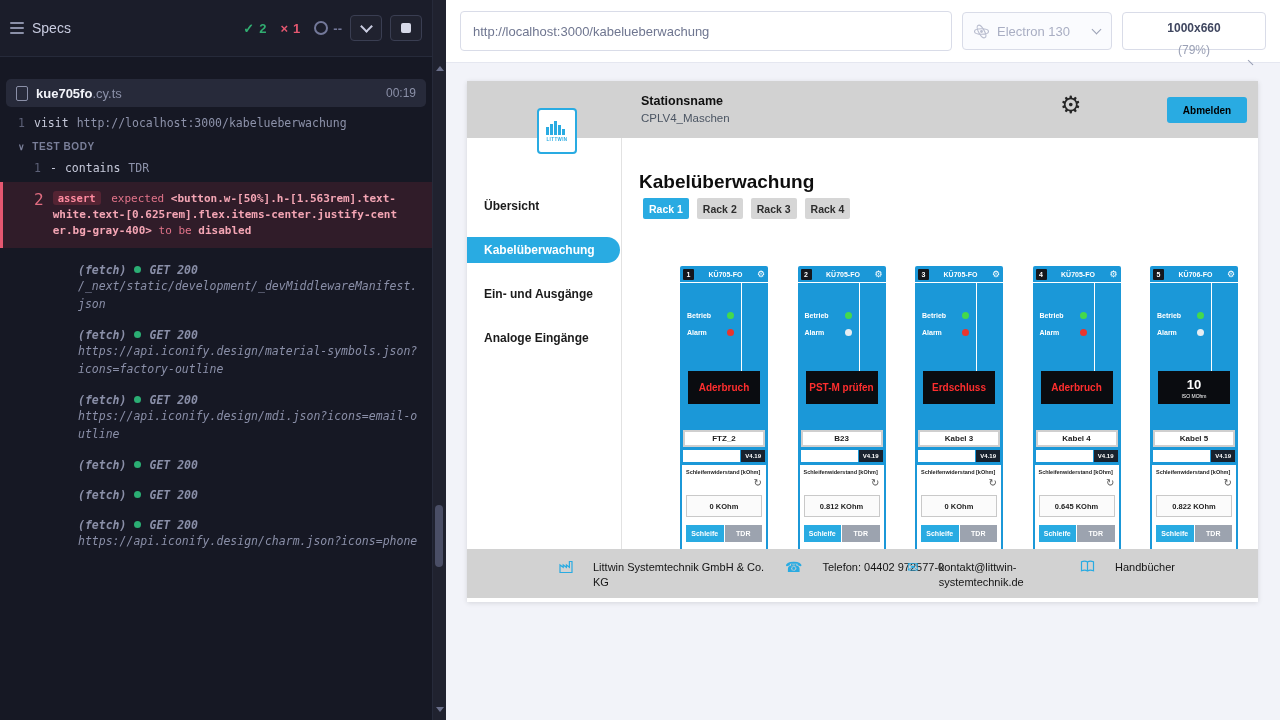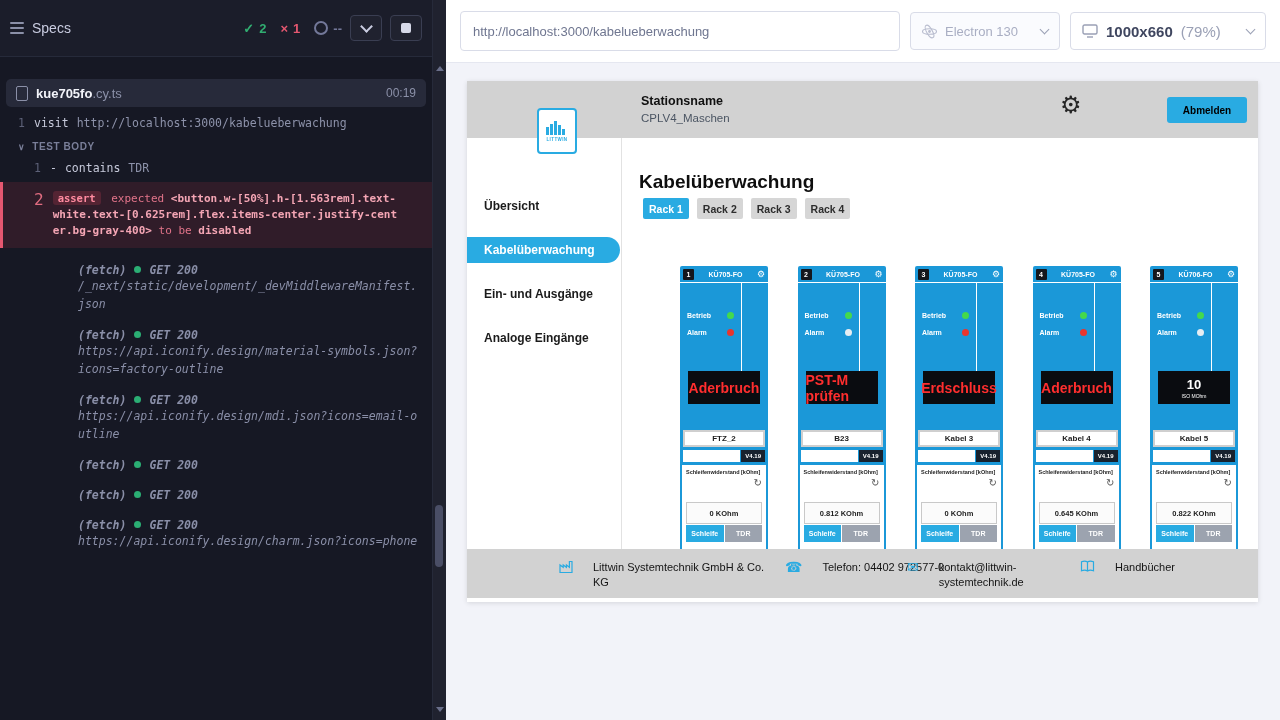--- a/index.html
+++ b/index.html
@@ -51,21 +51,21 @@
   .r-scroll .arr{position:absolute;left:3px;width:0;height:0;border-left:4px solid transparent;border-right:4px solid transparent;}
   .r-scroll .arr.up{top:66px;border-bottom:5px solid #6a6f8a;}
   .r-scroll .arr.down{bottom:8px;border-top:5px solid #6a6f8a;}
   .r-scroll .thumb{position:absolute;left:2px;top:505px;width:8px;height:62px;background:#4a4e66;border-radius:4px;cursor:pointer;}
   
   .stage{flex:1;background:#f2f3f9;display:flex;flex-direction:column;}
   .toolbar{height:62px;background:#fff;border-bottom:1px solid #e5e7f0;display:flex;align-items:center;padding:0 14px;gap:10px;flex:none;}
   .url-input{flex:1;height:38px;border:1px solid #d9dce8;border-radius:4px;padding:0 12px;font-size:13px;color:#6f7690;background:#fff;font-family:"Liberation Sans",sans-serif;outline:none;}
   .dd{height:38px;border:1px solid #d9dce8;border-radius:4px;display:flex;align-items:center;gap:8px;padding:0 11px;background:#fff;cursor:pointer;box-sizing:border-box;}
   .browser-dd{width:150px;color:#a9aec3;font-size:13px;background:#fafbfe;}
-  .viewport-dd{width:196px;color:#3f465f;font-size:15px;font-weight:700;}
+  .viewport-dd{width:144px;color:#3f465f;font-size:12px;font-weight:700;flex-direction:column;}
   .viewport-dd .zoom{color:#9aa0b5;font-weight:400;}
   .dd .dchev{width:6px;height:6px;border-right:1.6px solid #9aa0b5;border-bottom:1.6px solid #9aa0b5;transform:rotate(45deg);margin-left:auto;margin-top:-3px;}
   .preview{flex:1;position:relative;}
   
   .app{position:absolute;left:21px;top:18px;width:791px;height:521px;background:#fff;box-shadow:0 1px 5px rgba(0,0,0,.12);overflow:hidden;}
   .app-header{position:absolute;left:0;top:0;right:0;height:57px;background:#d2d2d2;}
   .logo{position:absolute;left:70px;top:27px;width:40px;height:46px;background:#fff;border:2px solid #29abe2;border-radius:4px;z-index:6;display:flex;flex-direction:column;align-items:center;justify-content:center;gap:2px;box-sizing:border-box;}
   .logo-text{font-size:4.5px;font-weight:700;color:#29abe2;letter-spacing:.4px;}
   .station{position:absolute;left:174px;top:13px;}
   .station-label{font-size:12.5px;font-weight:700;color:#101010;}
@@ -89,31 +89,31 @@
   .card-leds{height:89px;border-top:1px solid #fff;display:flex;}
   .led-col{width:61px;padding-top:24px;box-sizing:border-box;}
   .led-row{display:flex;align-items:center;justify-content:space-between;padding:0 7px;height:17px;}
   .led-label{color:#fff;font-size:7px;font-weight:700;}
   .led{width:7px;height:7px;border-radius:50%;}
   .led.green{background:#44d94c;}
   .led.red{background:#e8352e;}
   .led.off{background:#e6edf2;}
   .led-gap{flex:1;border-left:1px solid #fff;}
   .card-status{position:absolute;left:8px;right:8px;top:105px;height:33px;background:#0a0c10;display:flex;flex-direction:column;align-items:center;justify-content:center;}
-  .status-text{color:#ff2e2e;font-size:14px;font-weight:700;}
+  .status-text{color:#ff2e2e;font-size:10px;font-weight:700;}
   .card.big-status .status-text{color:#fff;font-size:13px;}
   .status-sub{color:#fff;font-size:5px;margin-top:1px;}
   .card-name{position:absolute;left:3px;right:3px;top:164px;height:17px;background:#fff;border:2px solid #cfcfcf;display:flex;align-items:center;justify-content:center;font-size:8px;font-weight:700;color:#1d1d1d;box-sizing:border-box;}
   .card-version{position:absolute;left:3px;right:3px;top:184px;height:12px;display:flex;}
   .ver-box{width:57px;height:12px;background:#fff;}
   .ver-chip{margin-left:auto;background:#18222e;color:#fff;font-size:6px;font-weight:700;padding:0 4px;display:flex;align-items:center;height:12px;}
   .card-white{position:absolute;left:2px;right:2px;top:199px;height:101px;background:#fff;}
   .res-label{position:absolute;left:4px;top:4px;font-size:5.5px;font-weight:700;color:#222;white-space:nowrap;}
   .res-refresh{position:absolute;right:4px;top:13px;font-size:10px;color:#555;line-height:1;cursor:pointer;}
-  .value-box{position:absolute;left:4px;right:4px;top:37px;height:20px;border:1px solid #c9c9c9;background:#fbfbfb;display:flex;align-items:center;justify-content:center;font-size:7.5px;font-weight:700;color:#222;}
+  .value-box{position:absolute;left:4px;right:4px;top:30px;height:20px;border:1px solid #c9c9c9;background:#fbfbfb;display:flex;align-items:center;justify-content:center;font-size:7.5px;font-weight:700;color:#222;}
   .btns{position:absolute;left:4px;right:4px;top:60px;height:17px;display:flex;gap:1px;}
   .cbtn{flex:1;display:flex;align-items:center;justify-content:center;color:#fff;font-size:7px;font-weight:700;border:none;cursor:pointer;font-family:"Liberation Sans",sans-serif;padding:0;}
   .cbtn.schleife{background:#29abe2;}
   .cbtn.tdr{background:#9ca3af;}
   .app-footer{position:absolute;left:0;right:0;top:468px;height:49px;background:#d2d2d2;}
   .f-item{position:absolute;top:11px;display:flex;gap:20px;align-items:flex-start;}
   .f-icon{color:#29abe2;font-size:14px;line-height:14px;flex:none;}
   .f-text{font-size:11px;color:#141414;line-height:14.5px;}
 </style>
 </head>

